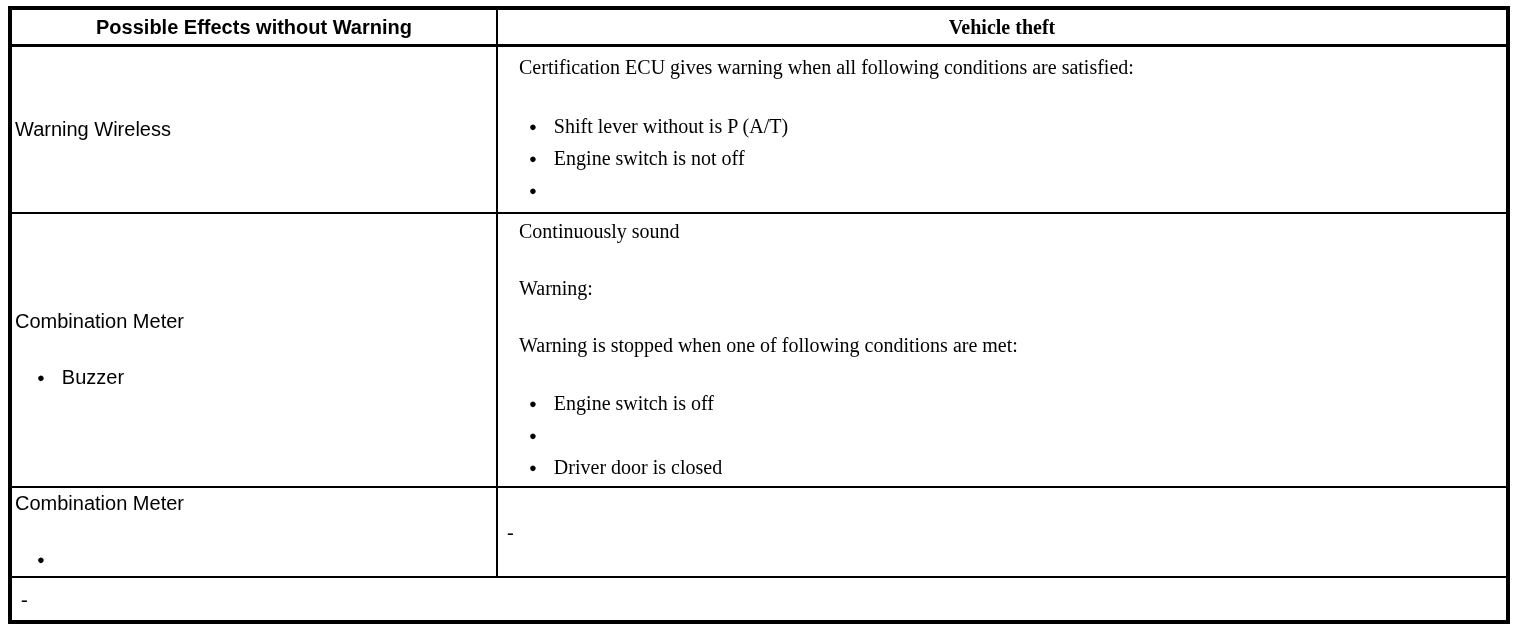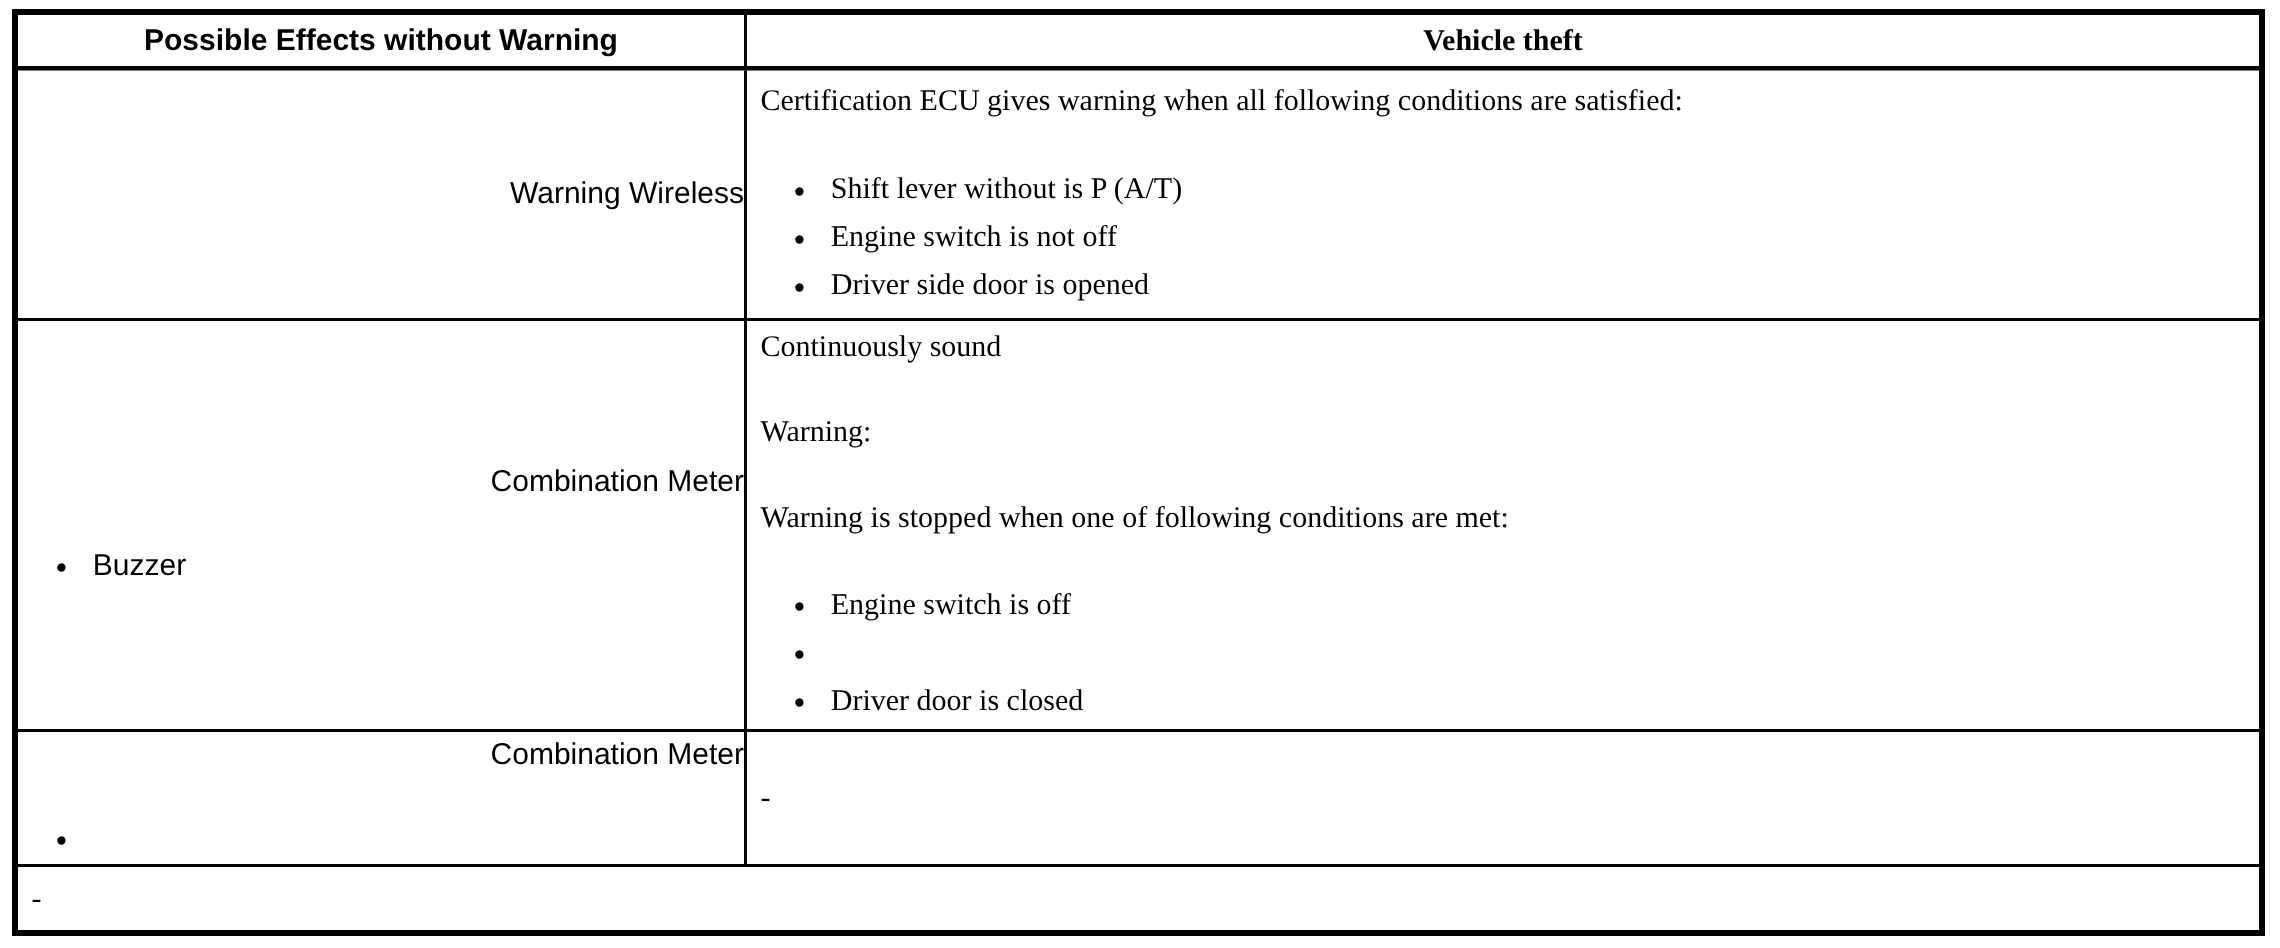--- a/index.html
+++ b/index.html
@@ -41,39 +41,38 @@
     line-height:29px;
     overflow:hidden;
   }
   .cell.left{
     width:486px;
     border-right:2px solid #000;
     display:flex;
     flex-direction:column;
     justify-content:center;
     padding-left:3px;
-    text-align:right;
   }
   .cell.right{
     flex:1 1 auto;
     display:flex;
     flex-direction:column;
     justify-content:center;
     padding-left:9px;
     font-family:Liberation Serif, serif;
   }
   .row.head .cell{
     display:flex;
     flex-direction:row;
     align-items:center;
     justify-content:center;
     font-weight:bold;
     padding-left:0;
   }
-  .para{margin:0 0 28px 0;}
+  .para{margin:0 0 28px 12px;}
   .bullet-line{
     display:flex;
     align-items:center;
     height:32px;
     padding-left:22px;
   }
   .bullet-glyph{
     font-size:13px;
     line-height:1;
     margin-right:17px;
@@ -103,21 +102,20 @@
         <div class="bullet-line">
           <span class="bullet-glyph">●</span>
           <span>Shift lever without is P (A/T)</span>
         </div>
         <div class="bullet-line">
           <span class="bullet-glyph">●</span>
           <span>Engine switch is not off</span>
         </div>
         <div class="bullet-line">
           <span class="bullet-glyph">●</span>
-          <span>Driver side door is opened</span>
         </div>
       </div>
     </div>
   </div>
 
   <div class="row r2">
     <div class="cell left">
       <p class="cell-label">Combination Meter</p>
       <div class="bullet-line gap-above">
         <span class="bullet-glyph">●</span>

